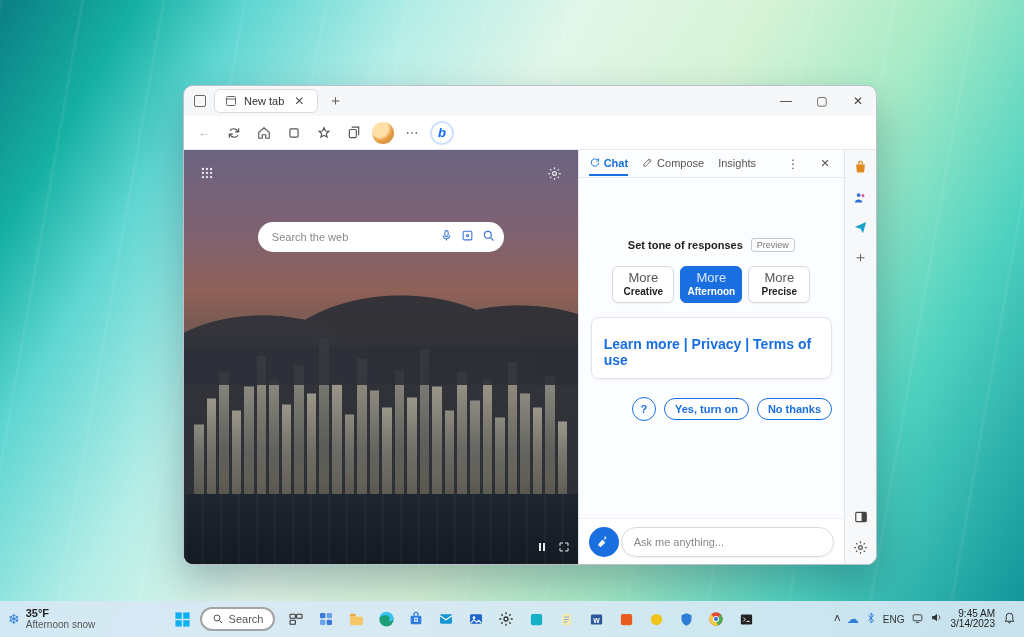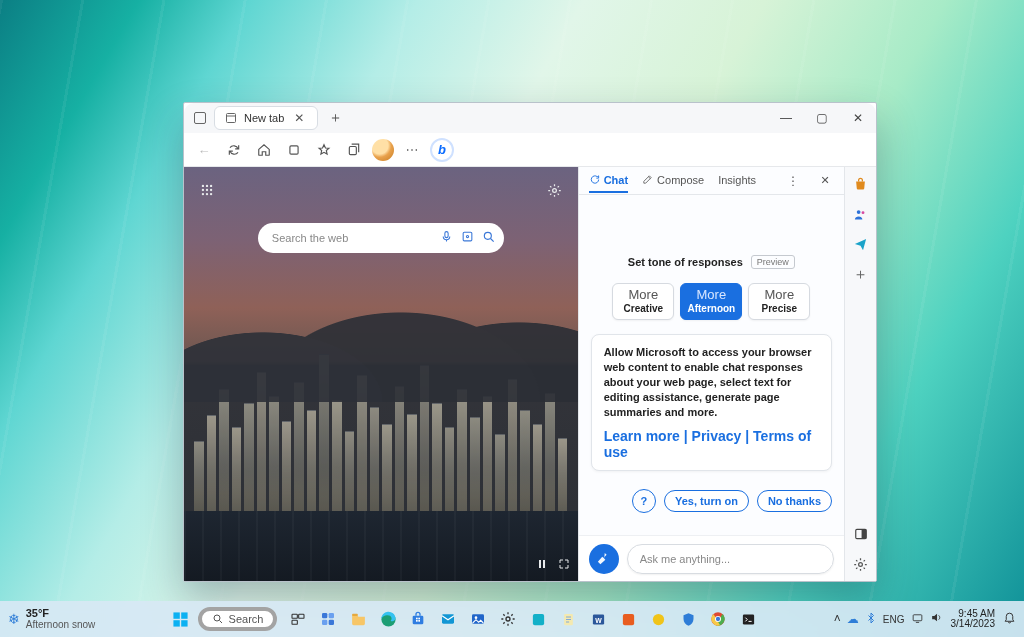--- a/index.html
+++ b/index.html
@@ -21,32 +21,32 @@
     background: rgba(215,232,244,0.92); backdrop-filter: blur(6px);
     display:flex; align-items:center; padding:0 8px; color:#222; font-size:11px; }
   .tb-left { display:flex; align-items:center; gap:6px; }
   .tb-weather-icon { color:#2e7dd7; font-size:14px; }
   .tb-weather-text { line-height:1.05; }
   .tb-temp { font-weight:600; font-size:11px; }
   .tb-cond { font-size:10px; color:#555; }
   .tb-center { flex:1; display:flex; justify-content:center; align-items:center; gap:4px; }
   .tb-icon { width:26px; height:26px; display:flex; align-items:center; justify-content:center;
     border-radius:4px; cursor:pointer; font-size:15px; }
-  .tb-search { display:flex; align-items:center; gap:5px; background:#fff; border:4px solid #a3a3a3;
+  .tb-search { display:flex; align-items:center; gap:5px; background:#fff; border:2px solid #a3a3a3;
     border-radius:14px; height:24px; padding:0 10px; font-size:11px; color:#555; margin-right:4px;}
   .tb-right { display:flex; align-items:center; gap:8px; }
   .tray { display:flex; align-items:center; gap:6px; font-size:12px; color:#333; }
   .tb-time { text-align:right; line-height:1.05; font-size:10px; }
 
   
   .edge {
     position:absolute; left:183px; top:85px; width:694px; height:480px;
-    background:#fff; border:1px solid #b9c2cb; border-radius:2px;
+    background:#fff; border:1px solid #b9c2cb; border-radius:10px;
     box-shadow: 0 18px 40px rgba(10,40,60,0.30);
-    display:flex; flex-direction:column; overflow:hidden;margin-top:17px;
+    display:flex; flex-direction:column; overflow:hidden;
   }
   .titlebar { height:30px; display:flex; align-items:center; background:#f6f7f9;
     border-top-left-radius:10px; border-top-right-radius:10px; }
   .tb-sq { width:12px; height:12px; border:1px solid #666; border-radius:2px; margin:0 8px 0 10px; }
   .tab { display:flex; align-items:center; gap:7px; background:#fff; height:24px; padding:0 10px;
     border-radius:6px; border:1px solid #d8dde3; font-size:11px; color:#333; }
   .tab svg, .titlebar svg { display:block; }
   .tab-close { font-size:12px; color:#555; padding:0 3px; cursor:pointer; }
   .newtab-btn { width:22px; height:22px; display:flex; align-items:center; justify-content:center;
     color:#555; font-size:14px; margin-left:6px; border-radius:4px; }
@@ -92,21 +92,21 @@
   .city span:nth-child(odd){ background:linear-gradient(#7e7f7c,#4e5256 60%,#363a3f); }
   .harbor { position:absolute; left:0; right:0; bottom:0; height:70px;
     background:linear-gradient(#1e2631,#141a22); }
   .harbor::before { content:""; position:absolute; inset:0;
     background: repeating-linear-gradient(90deg, rgba(255,255,255,0.08) 0 2px, transparent 2px 18px); opacity:0.4; }
 
   .ntp-top { position:absolute; top:12px; left:12px; right:12px; display:flex;
     justify-content:space-between; color:#e9ecef; }
   .apps-icon, .gear-icon { width:22px; height:22px; display:flex; align-items:center;
     justify-content:center; border-radius:4px; cursor:pointer; }
-  .ntp-search { position:absolute; top:56px; left:50%; transform:translateX(-50%);
+  .ntp-search { position:absolute; top:72px; left:50%; transform:translateX(-50%);
     width:246px; height:30px; background:#fff; border-radius:15px;
     display:flex; align-items:center; padding:0 8px 0 14px; font-size:11px; color:#888; gap:8px; }
   .ntp-search .spacer { flex:1; }
   .ntp-search .sicon { color:#3b78d8; font-size:13px; }
   .ntp-bottom { position:absolute; bottom:8px; right:8px; display:flex; gap:10px; color:#e8eaec; }
   .ntp-bicon { font-size:13px; }
 
   
   .chat { flex:1; display:flex; flex-direction:column; border-left:1px solid #e3e6ea;
     background:#fcfdff; font-size:11px; color:#222; position:relative; }
@@ -138,21 +138,21 @@
   .card .links { margin-top:8px; font-size:14px; }
   .card .links a { color:#1a6fe0; font-weight:700; text-decoration:none; }
   .card .links span { color:#1a6fe0; font-weight:700; }
 
   .pill-row { display:flex; gap:8px; justify-content:flex-end; align-items:center; margin-top:4px; }
   .pill { border:1px solid #1a6fe0; color:#1a6fe0; background:#fff; border-radius:14px;
     font-size:11px; font-weight:600; padding:4px 10px; }
   .help-pill { width:24px; height:24px; border:1px solid #1a6fe0; color:#1a6fe0;
     border-radius:50%; display:flex; align-items:center; justify-content:center; font-weight:700; }
 
-  .chat-input { height:46px; padding:6px 10px; display:flex; align-items:center; gap:8px;
+  .chat-input { height:46px; padding:6px 10px; display:flex; align-items:center; gap:2px;
     border-top:1px solid #eef0f3; background:#fff; }
   .broom { width:30px; height:30px; border-radius:50%; background:#1a6fe0;
     display:flex; align-items:center; justify-content:center; color:#fff; font-size:14px; }
   .ask-box { flex:1; height:30px; border:1px solid #d8dce1; border-radius:15px;
     display:flex; align-items:center; padding:0 12px; font-size:11px; color:#888;
     box-shadow:0 1px 2px rgba(0,0,0,0.06); }
 
   
   .edge-sidebar { width:34px; background:#f7f8fa; border-left:1px solid #e3e6ea;
     display:flex; flex-direction:column; align-items:center; padding:6px 0; gap:8px; }
@@ -354,21 +354,20 @@
             <span class="s">More</span>
             <span class="b">Afternoon</span>
           </div>
           <div class="tone-btn">
             <span class="s">More</span>
             <span class="b">Precise</span>
           </div>
         </div>
 
         <div class="card">
-          <p>Allow Microsoft to access your browser web content to enable chat responses about your web page, select text for editing assistance, generate page summaries and more.</p>
           <div class="links">
             <a href="#">Learn more</a>
             <span> | </span>
             <a href="#">Privacy</a>
             <span> | </span>
             <a href="#">Terms of use</a>
           </div>
         </div>
 
         <div class="pill-row">

